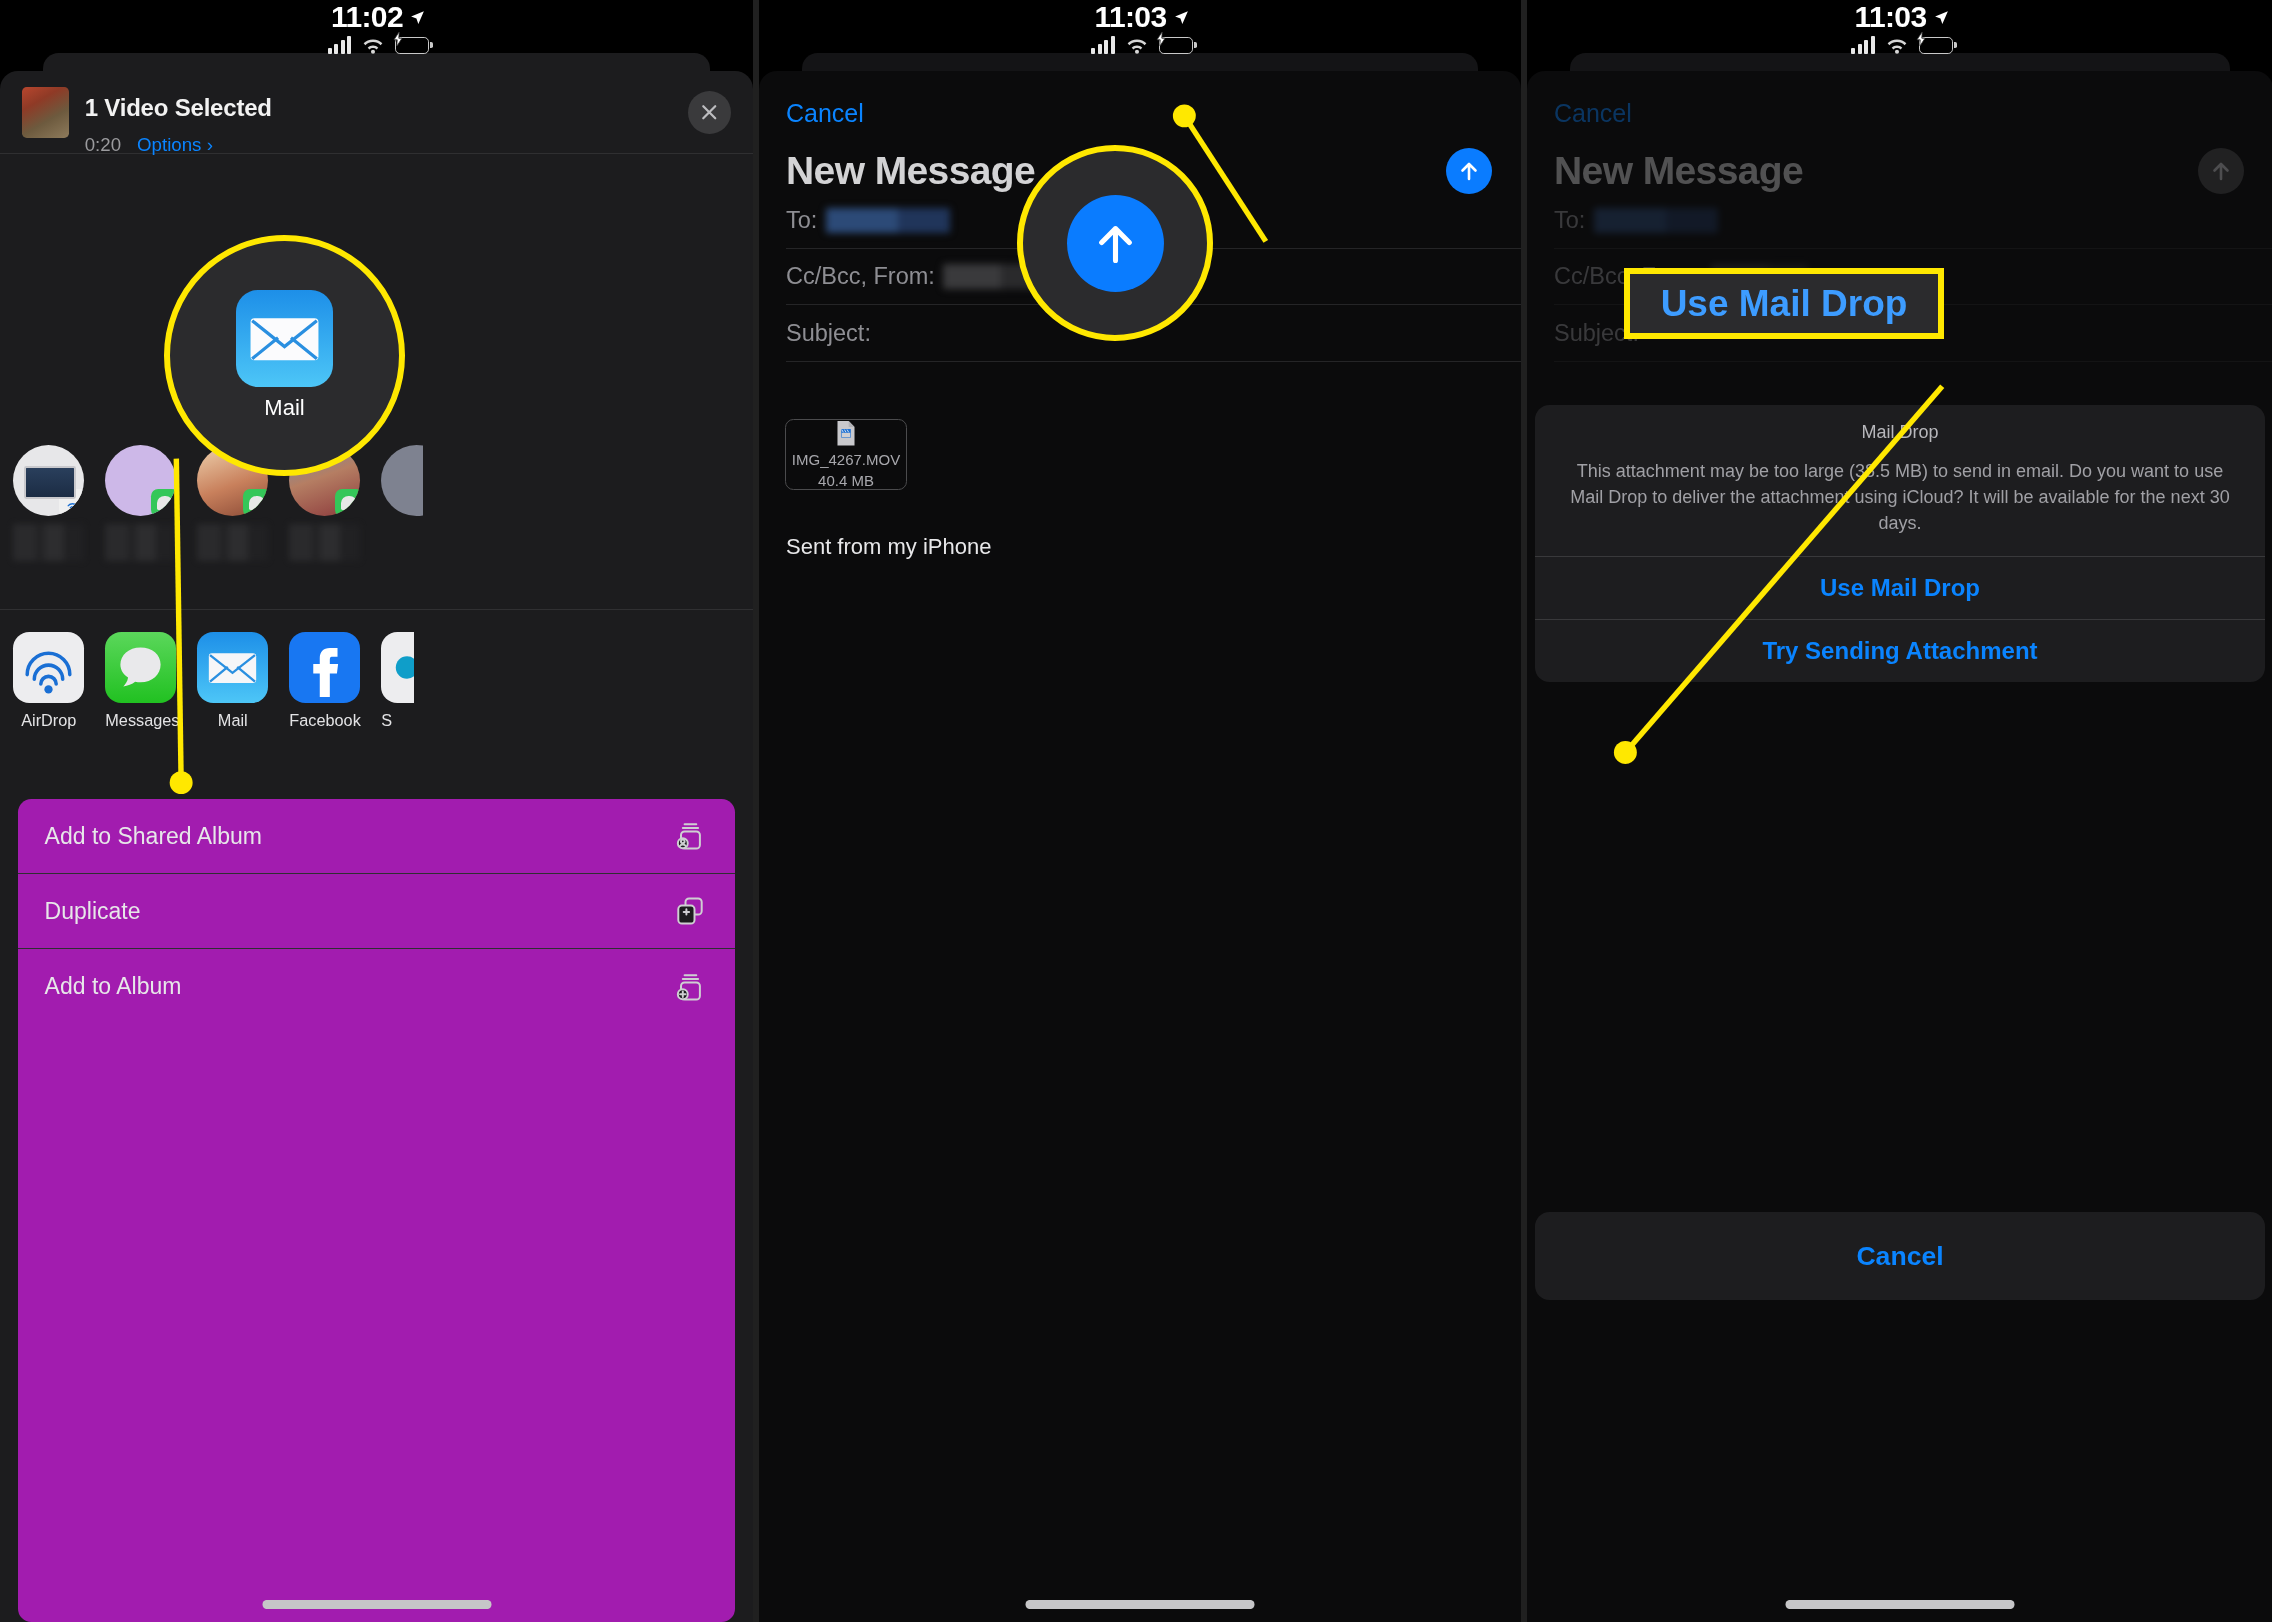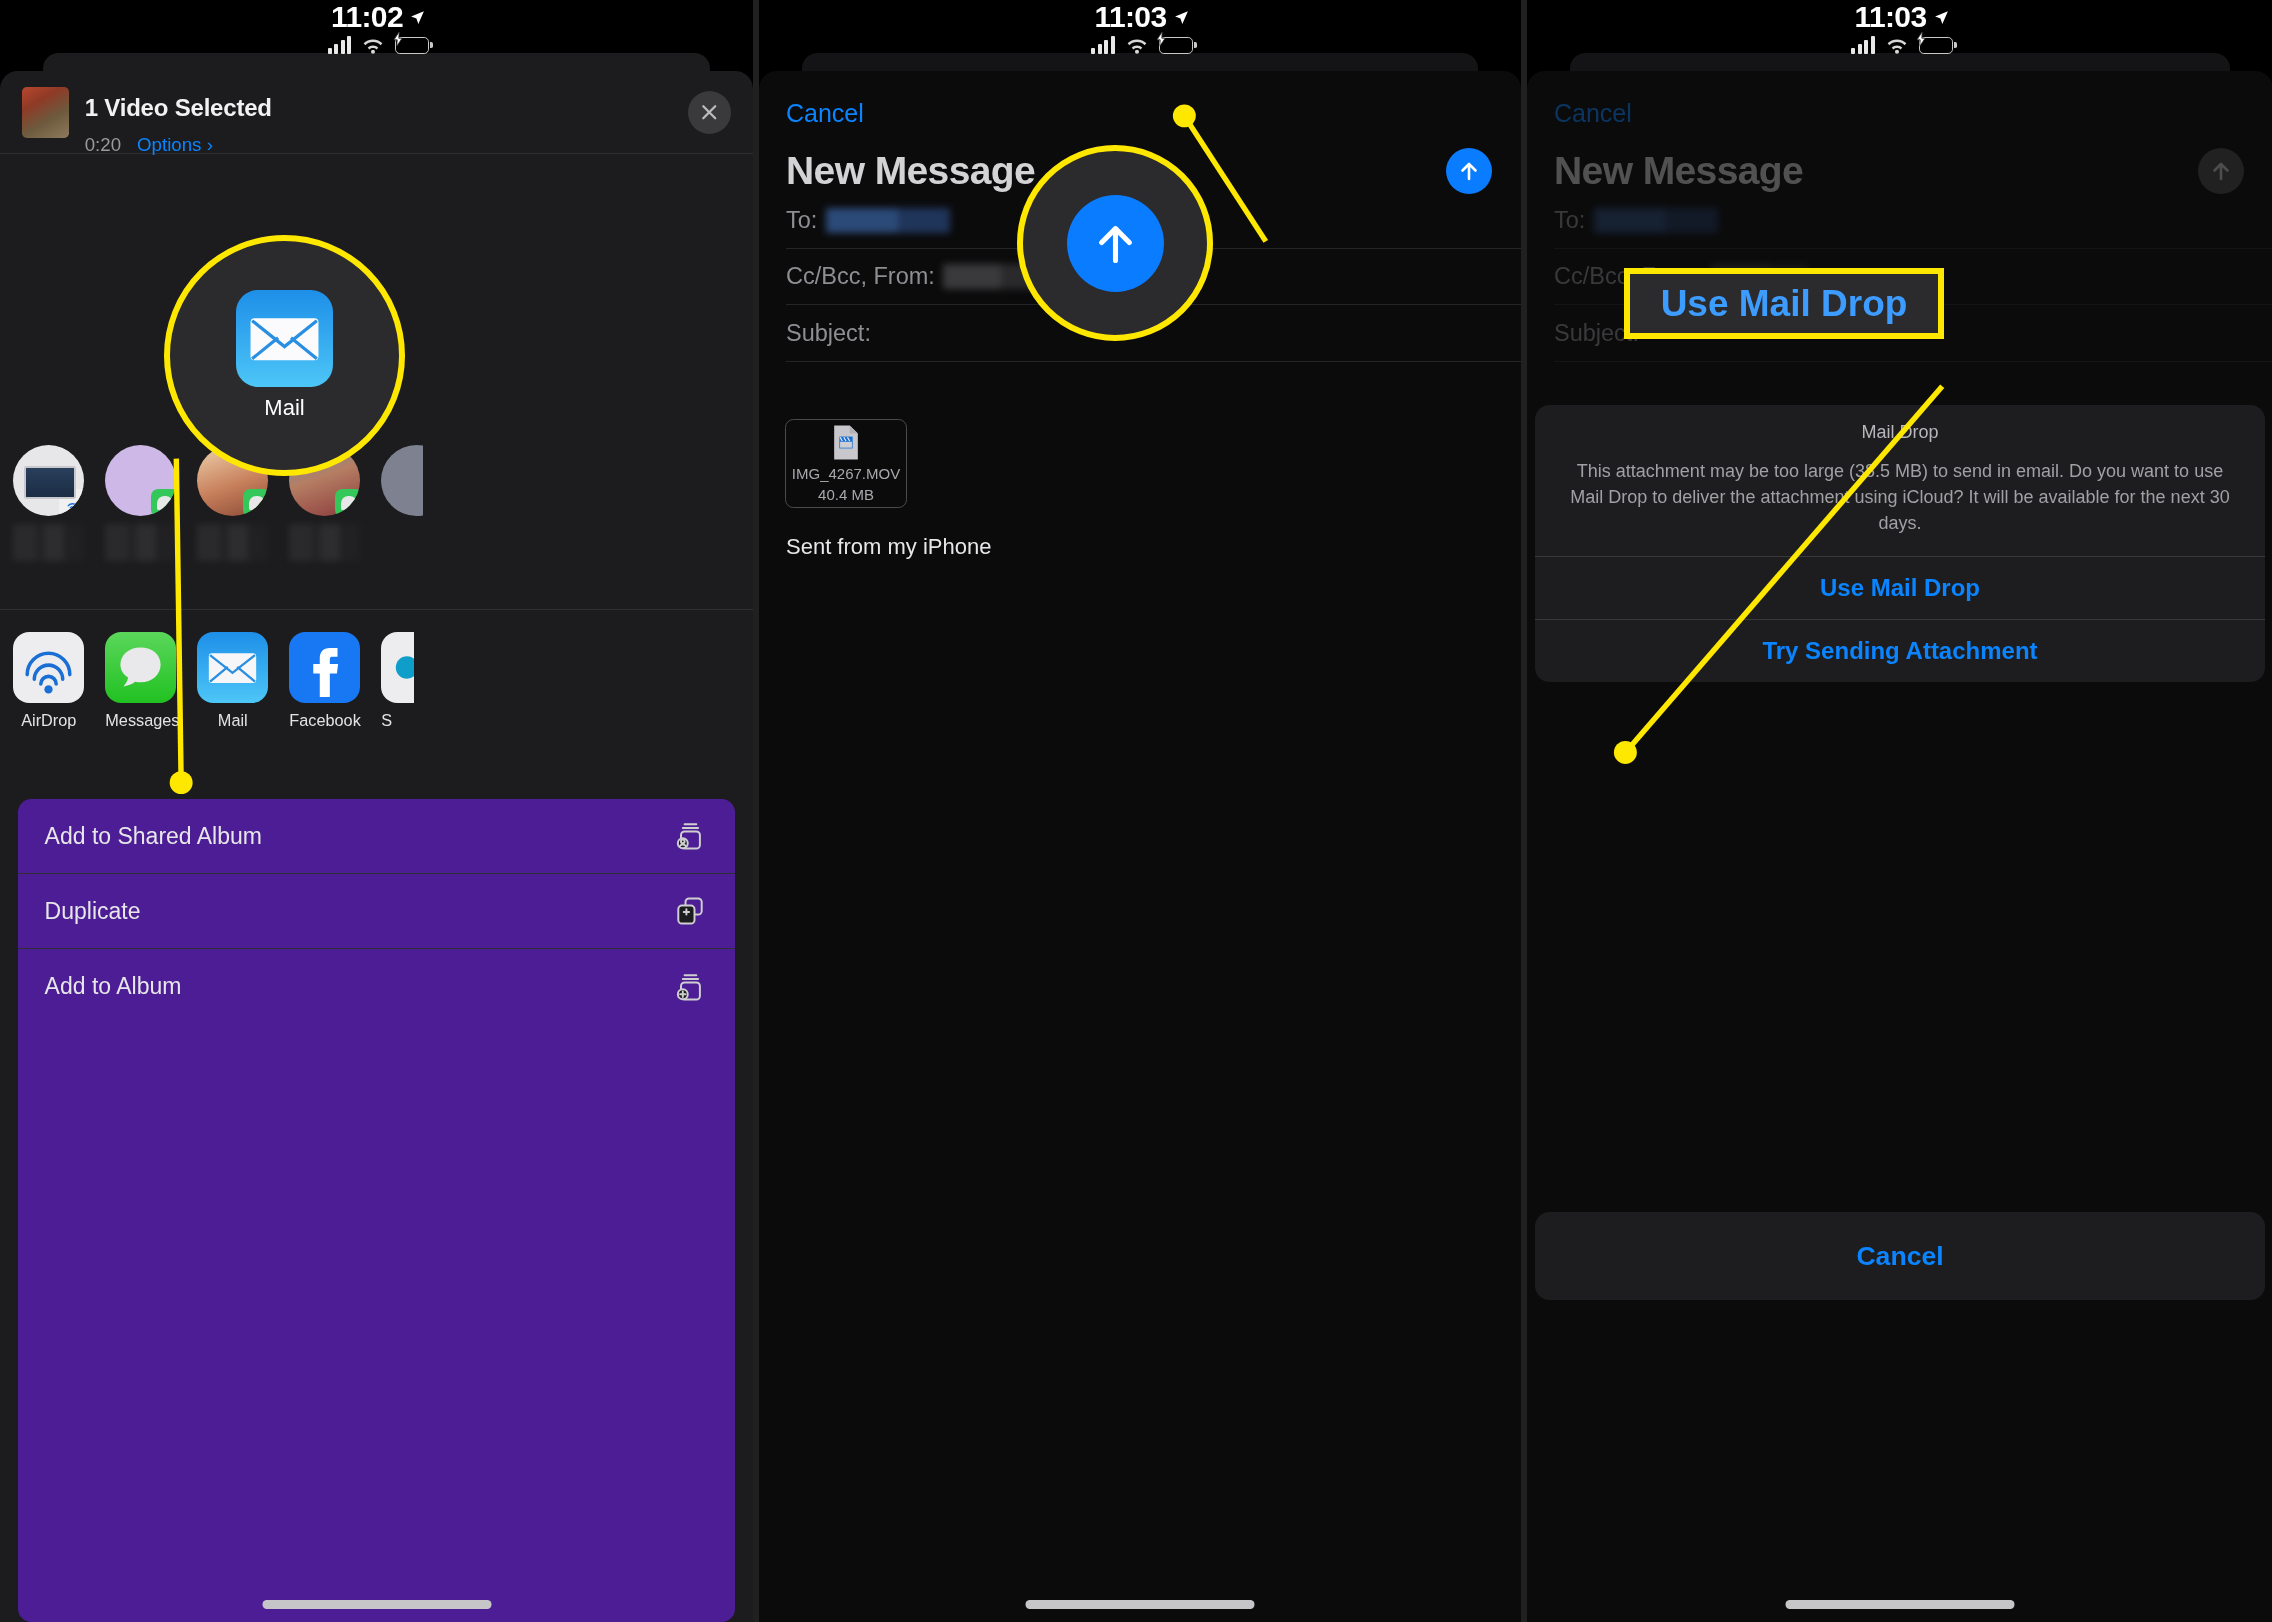--- a/index.html
+++ b/index.html
@@ -156,21 +156,21 @@
   .ic.messages { background:linear-gradient(#5bd75b,#21c121); }
   .ic.mail { background:linear-gradient(#1d8fe8,#4dc6f7); }
   .ic.facebook { background:#1877f2; }
   .ic.flickr { background:#ededef; }
   .app.partial { width:33px; flex:0 0 33px; overflow:hidden; text-align:left; }
   .app.partial .ic { width:71px; }
   .app.partial .lbl { text-align:left; }
 
   
   .actions { position:absolute; left:18px; right:18px; top:728px; bottom:0;
-             background:#4c1d95; border-radius:13.3px; overflow:hidden; }
+             background:#a21caf; border-radius:13.3px; overflow:hidden; }
   .action-row {
     height:75px; display:flex; align-items:center; justify-content:space-between;
     padding:0 26.6px; border-bottom:0.6px solid #2f2f31;
   }
   .action-row:last-child { border-bottom:none; }
   .action-row .txt { color:#e7e7e9; font-size:23px; }
   .action-row .gi { width:36px; height:36px; }
 
   
   .compose-peek {
@@ -198,21 +198,21 @@
     display:flex; align-items:center; gap:8.4px; color:#8e8e93; font-size:23.5px;
   }
   #f-to   { top:121px; }
   #f-cc   { top:177px; }
   #f-subj { top:234px; border-bottom:0.6px solid #252527; }
   .redact { height:25px; border-radius:1.8px; filter:blur(3.6px); }
   .redact.to { width:124px; background:linear-gradient(90deg,#2c4a77 0 58%, #20355a 58% 100%); }
   .redact.from { width:97px; background:linear-gradient(90deg,#3a3a3c 0 60%, #2a2a2c 60% 100%); }
 
   .attach {
-    position:absolute; left:26px; top:348px; width:122px; height:89px;
+    position:absolute; left:26px; top:348px; width:122px; height:71px;
     border:0.6px solid #4b4b4d; border-radius:8.4px;
     display:flex; flex-direction:column; align-items:center; justify-content:center; gap:4.2px;
   }
   .mov-ic { width:30px; height:37px; }
   .att-name { color:#a8a8ad; font-size:15px; }
   .att-size { color:#a8a8ad; font-size:15px; }
   .sig { position:absolute; left:27px; top:463px; color:#e7e7e9; font-size:22px; }
 
   
   .alert {

